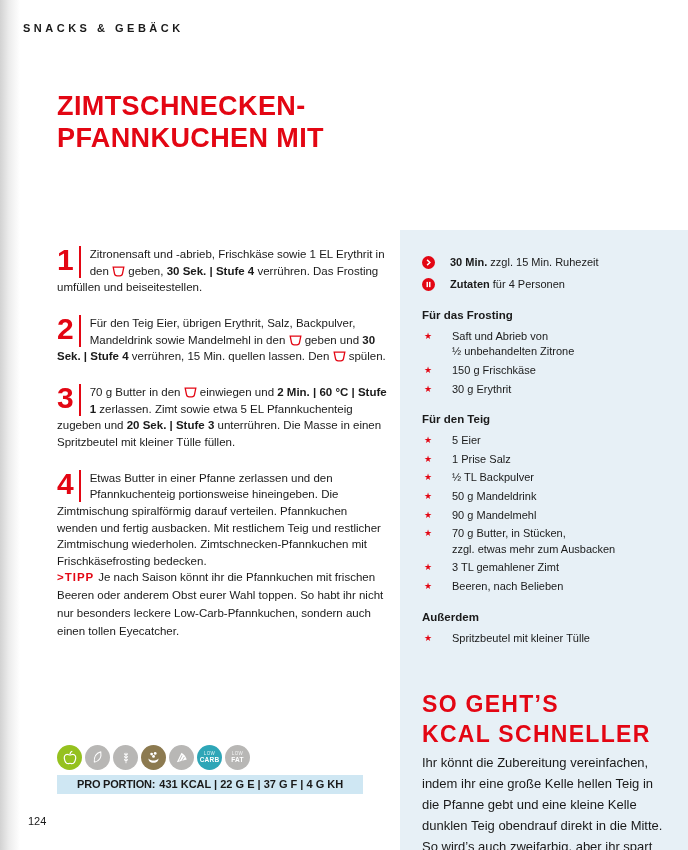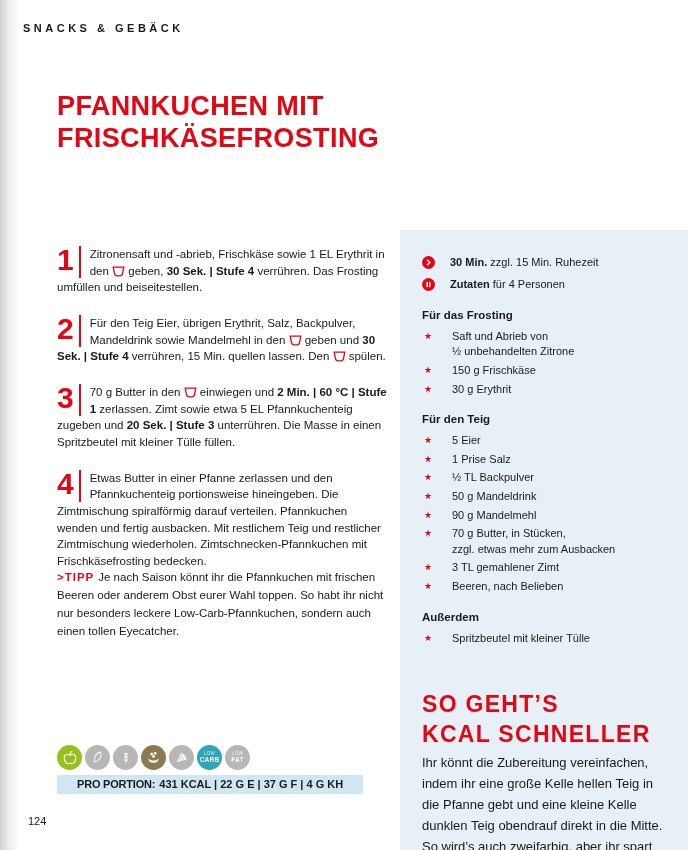--- a/index.html
+++ b/index.html
@@ -55,22 +55,22 @@
 </style>
 </head>
 <body>
 
 <div class="page">
   <div class="gutter"></div>
 
   <div class="category">SNACKS &amp; GEBÄCK</div>
 
   <div class="title">
+    <div>ZIMTSCHNECKEN-</div>
     <div>PFANNKUCHEN MIT</div>
-    <div>FRISCHKÄSEFROSTING</div>
   </div>
 
   <div class="steps">
       <div class="step">
     <span class="step-numwrap">
           <span class="step-num">1</span>
           <span class="step-bar"></span>
         </span><span class="step-text"><span>Zitronensaft und -abrieb, Frischkäse sowie 1 EL Erythrit in den </span><span class="bowl"><svg width="13" height="11" viewBox="0 0 13 11">
               <path d="M1.2 1.2 h10.6 l-1.3 6.4 c-.3 1.6-1 2.2-2.6 2.2 h-2.8 c-1.6 0-2.3-.6-2.6-2.2 Z" fill="none" stroke="#e30613" stroke-width="1.3"></path>
             </svg></span><span> geben, </span><span class="b">30 Sek. | Stufe 4</span><span> verrühren. Das Frosting umfüllen und beiseitestellen.</span></span>

